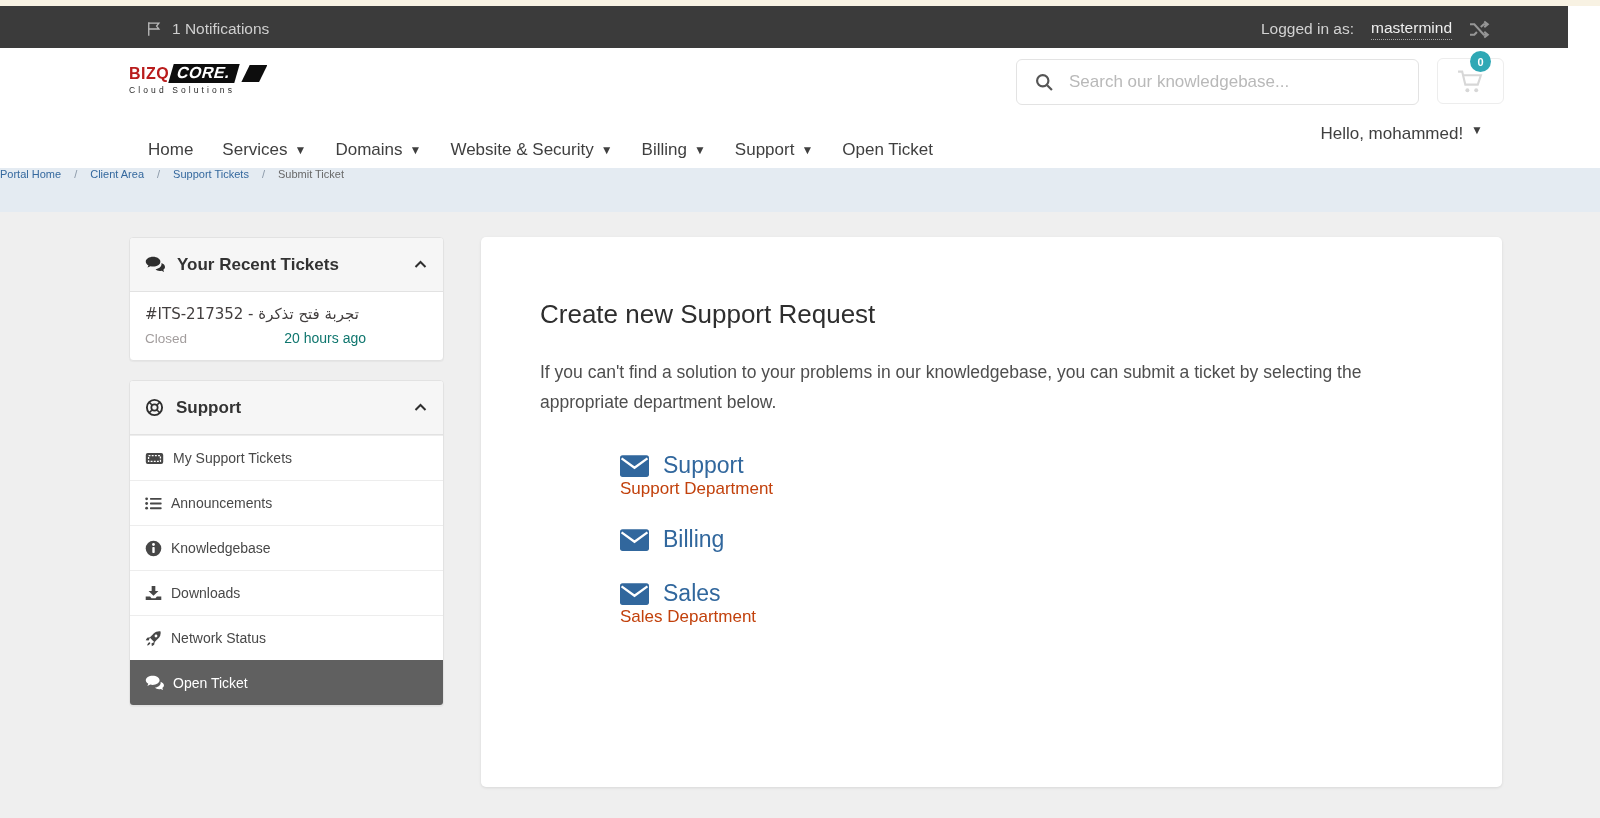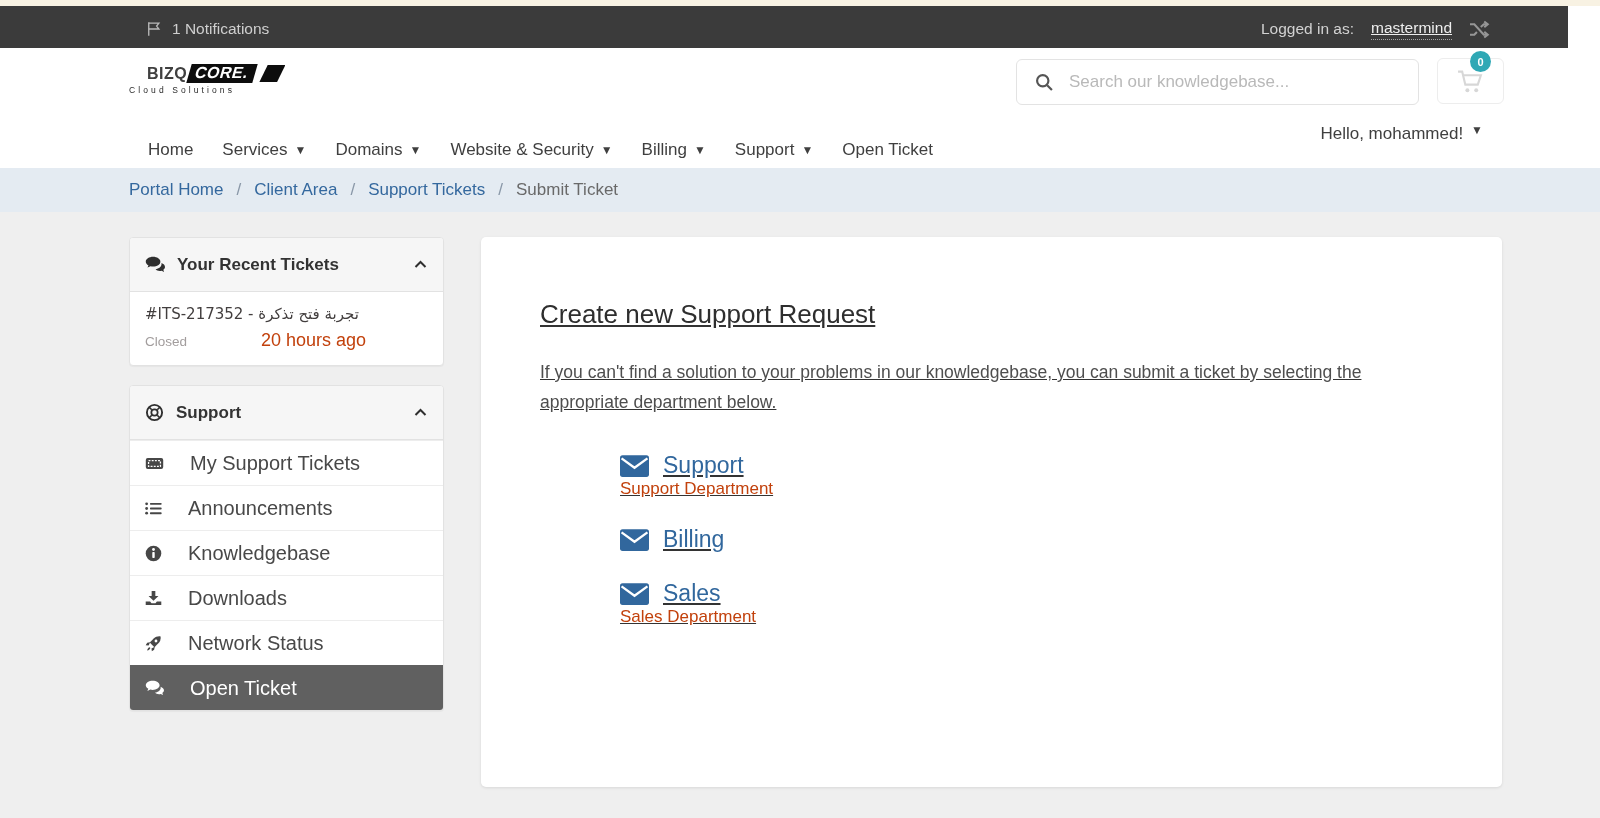--- a/index.html
+++ b/index.html
@@ -17,29 +17,29 @@
     position:absolute; top:0; left:0; width:1568px; height:50px;
     background:#3b3b3b; border-bottom:2px solid #191919;
     display:flex; align-items:center; justify-content:space-between;
     padding:0 78px 2px 145px;
   }
   .tb-left, .tb-right { display:flex; align-items:center; }
   .tb-left { gap:9px; color:#cfcfcf; font-size:15.5px; }
   .flag-icon { color:#b9b9b9; }
   .tb-right { gap:17px; font-size:15.5px; }
   .tb-label { color:#d2d2d2; }
-  .tb-user { color:#eeeeee; border-bottom:1px dotted #a5a5a5; padding-bottom:2px; cursor:pointer;text-decoration:underline; }
+  .tb-user { color:#eeeeee; border-bottom:1px dotted #a5a5a5; padding-bottom:2px; cursor:pointer; }
   .shuffle-icon { color:#969696; cursor:pointer; }
 
   
   .header { position:absolute; top:48px; left:0; width:1600px; height:120px; background:#ffffff; }
 
   .logo { position:absolute; left:129px; top:16px; cursor:pointer; }
   .logo-row { display:flex; align-items:center; }
-  .logo-bizq { font-weight:800; font-size:16px; letter-spacing:.5px; color:#404040;margin-left:18px; }
+  .logo-bizq { font-weight:800; font-size:16px; letter-spacing:.5px; color:#b91c1c; }
   .logo-core {
     background:#0d0d0d; color:#ffffff; font-weight:800; font-size:16px;
     padding:0 7px 1px 6px; transform:skewX(-16deg); margin-left:2px; letter-spacing:.5px;
   }
   .logo-stripe { width:26px; height:17px; background:#0d0d0d; margin-left:4px;
     clip-path:polygon(32% 0,100% 0,68% 100%,0 100%); }
   .logo-tagline { font-size:8.5px; letter-spacing:3.1px; color:#2a2a2a; margin-top:2px; }
 
   .search-box {
     position:absolute; left:1016px; top:11px; width:403px; height:46px;
@@ -67,21 +67,21 @@
 
   .nav { position:absolute; left:148px; top:76px; height:44px; display:flex; align-items:center; gap:29px; }
   .nav-item { font-size:17px; color:#3f3f3f; cursor:pointer; display:flex; align-items:center; gap:7px; white-space:nowrap;margin-top:8px; }
   .caret { font-size:12px; color:#3f3f3f; line-height:1; }
   .greeting { position:absolute; right:117px; top:76px; height:44px; display:flex; align-items:flex-start; gap:8px;
     font-size:17px; color:#3f3f3f; cursor:pointer; }
 
   
   .breadcrumb {
     position:absolute; top:168px; left:0; width:1600px; height:44px; background:#e4ebf2;
-    display:flex; align-items:center; padding-left:129px; gap:13px; font-size:17px;
+    display:flex; gap:13px; font-size:11px;
   }
   .crumb-link { color:#34689e; cursor:pointer; }
   .crumb-sep { color:#8a98a8; }
   .crumb-current { color:#696969; }
 
   
   .sidebar { position:absolute; left:129px; top:237px; width:315px; }
   .panel {
     background:#fff; border:1px solid #e2e2e2; border-radius:4px; margin-bottom:19px;
     overflow:hidden; box-shadow:0 1px 1px rgba(0,0,0,.04);
@@ -91,37 +91,36 @@
     padding:0 15px; border-bottom:1px solid #e2e2e2; cursor:pointer;
   }
   .panel-header .hicon { color:#2f2f2f; }
   .panel-title { font-size:17px; font-weight:600; color:#333; }
   .chevron { margin-left:auto; color:#2f2f2f; }
 
   .ticket-item { padding:13px 15px 14px; cursor:pointer; }
   .ticket-title { font-size:15px; color:#423e3e; }
   .ticket-meta { display:flex; align-items:baseline; margin-top:7px; }
   .ticket-status { font-size:13.5px; color:#a29d9d; }
-  .ticket-time { font-size:18px; color:#c2410c; margin-left:auto; margin-right:62px; }
+  .ticket-time { font-size:14px; color:#0f766e; margin-left:auto; margin-right:62px; }
 
   .side-item {
-    height:45px; display:flex; align-items:center; gap:26px; padding:0 15px;
-    font-size:20px; color:#484848; border-top:1px solid #ededed; background:#fff; cursor:pointer;
+    height:45px; display:flex; align-items:center; gap:9px; padding:0 15px;
+    font-size:14px; color:#484848; border-top:1px solid #ededed; background:#fff; cursor:pointer;
   }
   .side-item:first-child { border-top:none; }
   .side-item .sicon { color:#474747; flex:none; }
   .side-item.active { background:#606060; color:#ffffff; border-top-color:#606060; }
   .side-item.active .sicon { color:#ffffff; }
 
   
   .card {
     position:absolute; left:481px; top:237px; width:1021px; height:550px;
     background:#fff; border-radius:5px; box-shadow:0 1px 3px rgba(0,0,0,.1);
     padding:62px 60px 0 59px;
-    text-decoration:underline;
   }
   .card h1 { font-size:26px; font-weight:400; color:#2e2e2e; }
   .card .intro { margin-top:27px; font-size:17.5px; color:#4e4e4e; line-height:30px; max-width:872px; }
   .departments { margin:35px 0 0 80px; }
   .dept { margin-bottom:27px; }
   .dept-link { display:flex; align-items:center; gap:14px; cursor:pointer; }
   .dept-name { font-size:23px; color:#31679d; }
   .envelope-icon { color:#31679d; }
   .dept-desc { font-size:17px; color:#c2410c; }
 </style>

